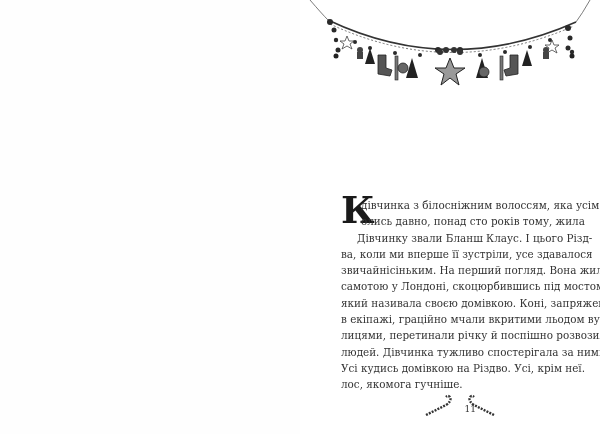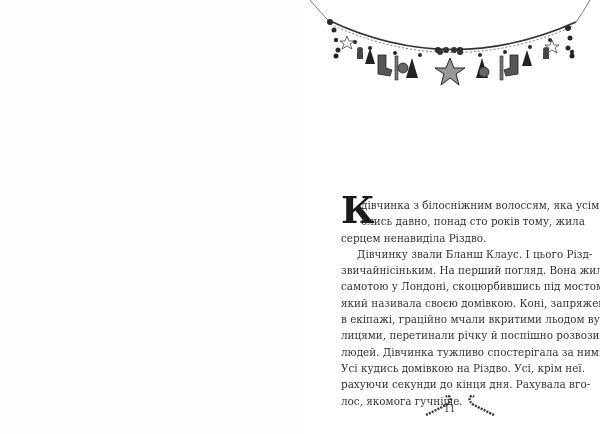--- a/index.html
+++ b/index.html
@@ -29,21 +29,21 @@
       position: absolute; left: 341px; top: 192px;
       font-size: 37px; line-height: 37px; font-weight: bold; color: #1a1a1a;
       font-family: "DejaVu Serif", serif;
     }
 
     .footer {
       position: absolute; left: 420px; top: 393px; width: 80px; height: 24px;
     }
     .page-number {
       position: absolute; left: 444px; width: 32px; top: 404px;
-      text-align: left; font-size: 9px; color: #333;
+      text-align: right; font-size: 9px; color: #333;
     }
   </style>
 </head>
 <body>
 
 <div class="page page-left"></div>
 
 <div class="page page-right">
   <svg class="garland" viewBox="0 0 300 100">
 
@@ -109,30 +109,29 @@
     <circle cx="272" cy="56" r="2.5" fill="#222"></circle>
   </svg>
 
 </div>
 
 <div class="dropcap">К</div>
 
 <div class="body-text">
   <span class="line dropcap-line">дівчинка з білосніжним волоссям, яка усім</span>
   <span class="line dropcap-line">олись давно, понад сто років тому, жила</span>
-  <span class="line last">серцем ненавиділа Різдво.</span>
   <span class="line indent">Дівчинку звали Бланш Клаус. І цього Різд-</span>
+  <span class="line">ва, коли ми вперше її зустріли, усе здавалося</span>
   <span class="line">звичайнісіньким. На перший погляд. Вона жила</span>
   <span class="line">самотою у Лондоні, скоцюрбившись під мостом,</span>
   <span class="line">який називала своєю домівкою. Коні, запряжені</span>
   <span class="line">в екіпажі, граційно мчали вкритими льодом ву-</span>
   <span class="line">лицями, перетинали річку й поспішно розвозили</span>
   <span class="line">людей. Дівчинка тужливо спостерігала за ними.</span>
   <span class="line">Усі кудись домівкою на Різдво. Усі, крім неї.</span>
-  <span class="line">рахуючи секунди до кінця дня. Рахувала вго-</span>
   <span class="line last">лос, якомога гучніше.</span>
 </div>
 
 <svg class="footer" viewBox="0 0 80 24">
   <path d="M6 22 L26 12 Q 32 8 30 4 Q 28 2 26 4" stroke="#333" stroke-width="2.4" fill="none" stroke-dasharray="2 1.2"></path>
   <path d="M74 22 L54 12 Q 48 8 50 4 Q 52 2 54 4" stroke="#333" stroke-width="2.4" fill="none" stroke-dasharray="2 1.2"></path>
 </svg>
 <div class="page-number">11</div>
 
 </body></html>

